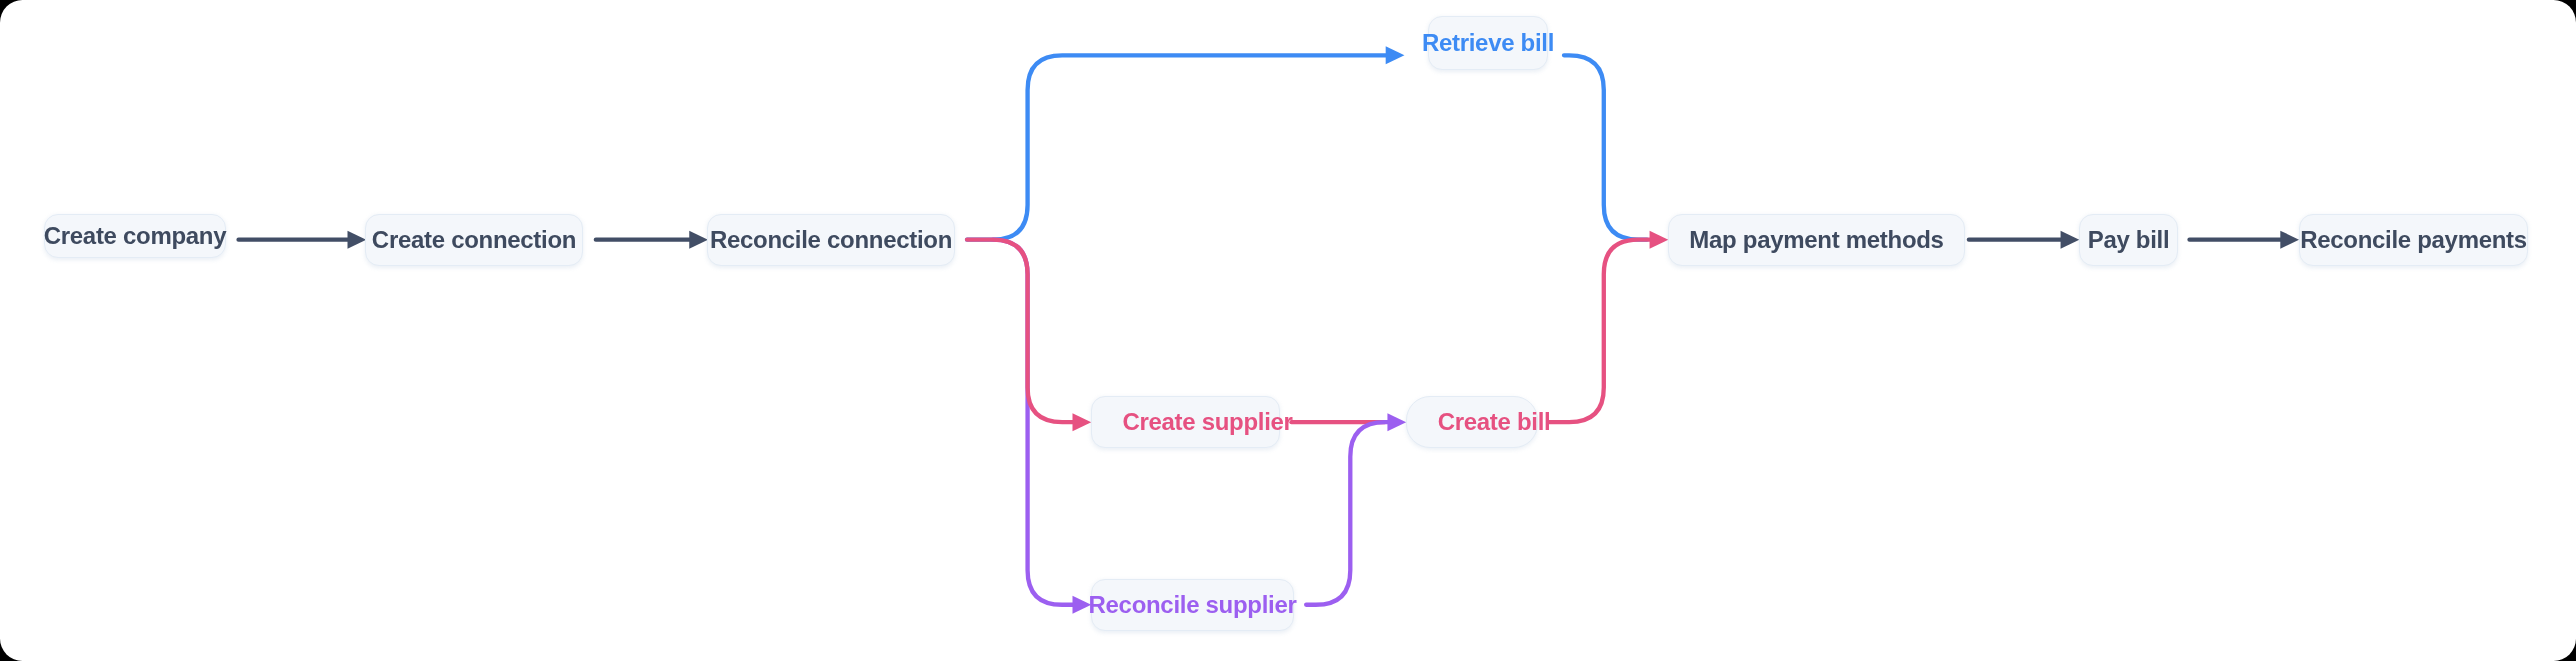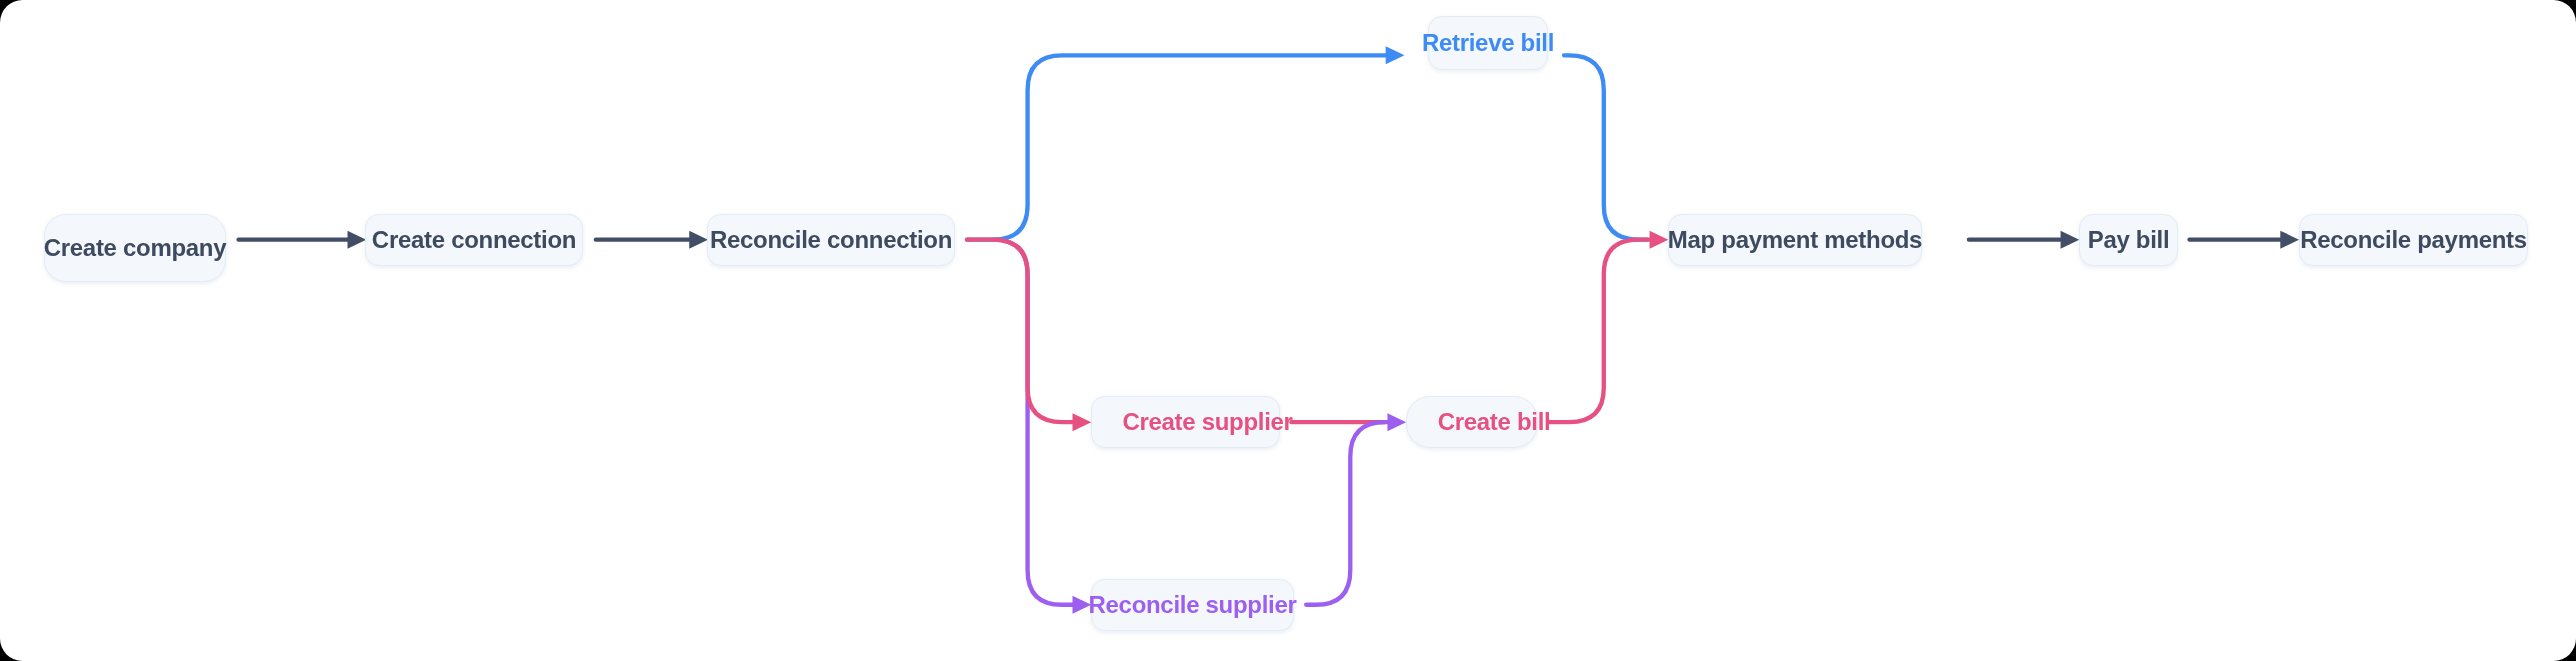--- a/index.html
+++ b/index.html
@@ -90,37 +90,37 @@
 
     <path class="edge edge-purple" d="M 1147 277 Q 1187 277 1187 317 V 659 Q 1187 699 1227 699 H 1240" marker-end="url(#arrow-purple)"></path>
 
     <path class="edge edge-pink" d="M 1117 277 H 1147 Q 1187 277 1187 317 V 448 Q 1187 488 1227 488 H 1240" marker-end="url(#arrow-pink)"></path>
     <path class="edge edge-pink" d="M 1492 488 H 1600"></path>
     <path class="edge edge-pink" d="M 1790 488 H 1813 Q 1853 488 1853 448 V 317 Q 1853 277 1893 277 H 1907" marker-end="url(#arrow-pink)"></path>
 
     <path class="edge edge-purple" d="M 1509 699 H 1520 Q 1560 699 1560 659 V 528 Q 1560 488 1600 488 H 1604" marker-end="url(#arrow-purple)"></path>
   </svg>
 
-  <div class="node" style="left:44px; top:214px; width:182px; height:68px;border-radius:22px;">
+  <div class="node" style="left:44px; top:214px; width:182px; height:44px;">
     <span>Create company</span>
   </div>
 
   <div class="node" style="left:365px; top:214px; width:218px; height:52px;">
     <span>Create connection</span>
   </div>
 
   <div class="node" style="left:707px; top:214px; width:248px; height:52px;">
     <span>Reconcile connection</span>
   </div>
 
   <div class="node node-blue" style="left:1404px; top:16px; width:120px; height:54px;margin-left:24px;">
     <span>Retrieve bill</span>
   </div>
 
-  <div class="node" style="left:1668px; top:214px; width:254px; height:52px;">
+  <div class="node" style="left:1668px; top:214px; width:297px; height:52px;">
     <span>Map payment methods</span>
   </div>
 
   <div class="node" style="left:2079px; top:214px; width:99px; height:52px;">
     <span>Pay bill</span>
   </div>
 
   <div class="node" style="left:2299px; top:214px; width:229px; height:52px;">
     <span>Reconcile payments</span>
   </div>

